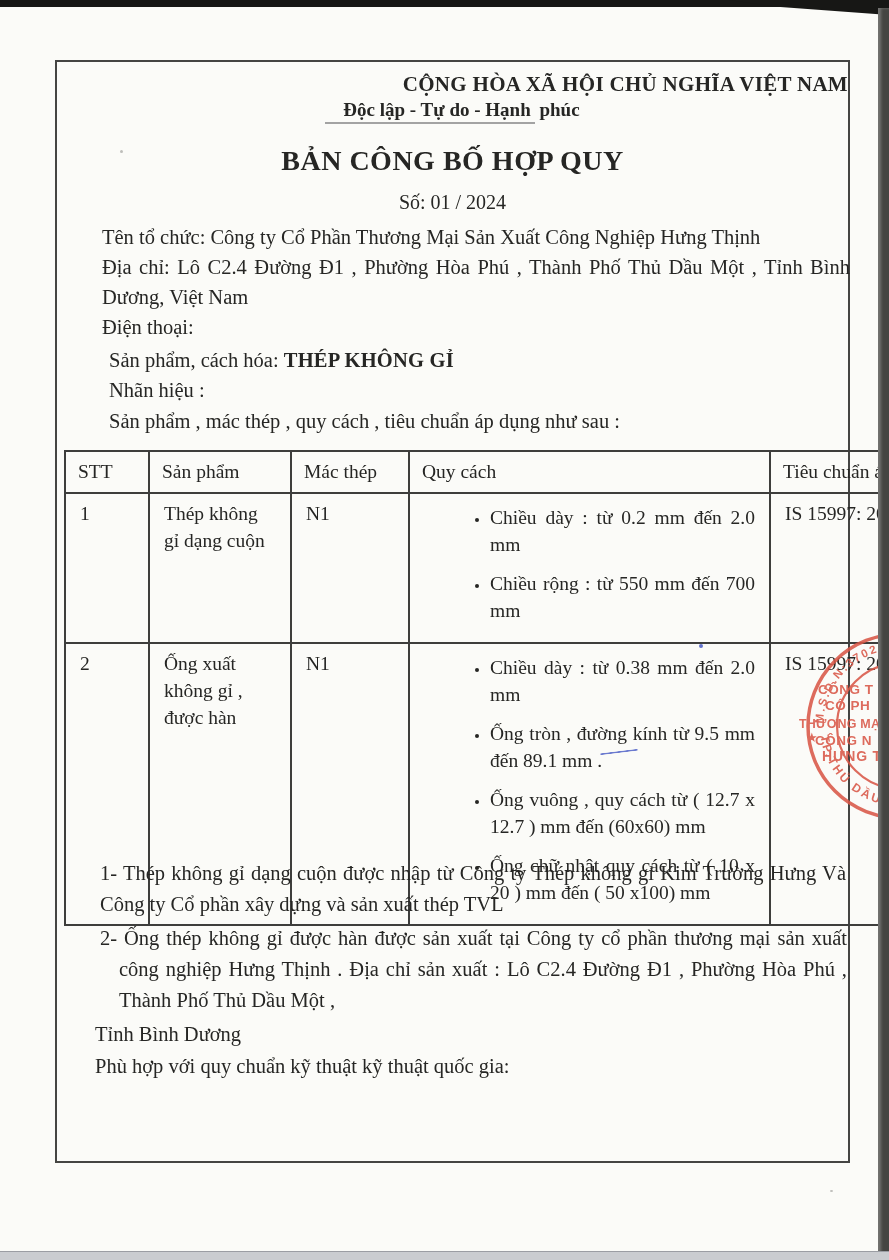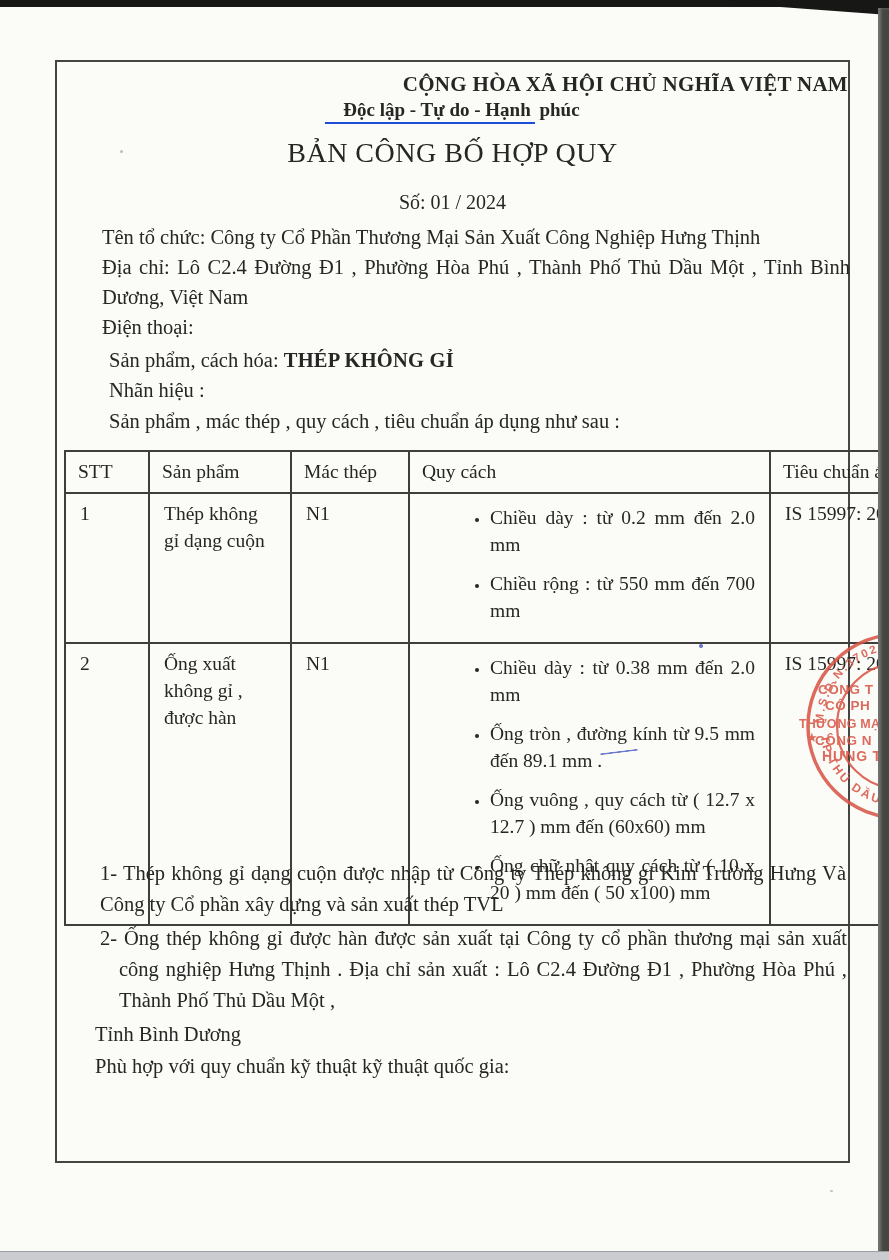--- a/index.html
+++ b/index.html
@@ -23,22 +23,22 @@
   
   .page-border{
     position:absolute;left:55px;top:60px;width:791px;height:1099px;
     border:2px solid #454543;z-index:2;
   }
   .abs{position:absolute;}
 
   
   .h-national{left:0;top:10px;width:100%;text-align:right;font-weight:bold;font-size:21px;letter-spacing:.3px;}
   .h-motto{left:0;top:37px;width:100%;text-align:center;font-weight:bold;font-size:19px;}
-  .h-motto .uline{border-bottom:2px solid #1d4ed8;padding:0 4px 1px 18px;display:inline-block;}
-  .h-title{left:0;top:75px;width:100%;text-align:center;font-weight:normal;font-size:28px;letter-spacing:.5px;}
+  .h-motto .uline{border-bottom:2px solid #a3a3a3;padding:0 4px 1px 18px;display:inline-block;}
+  .h-title{left:0;top:83px;width:100%;text-align:center;font-weight:bold;font-size:28px;letter-spacing:.5px;}
   .h-number{left:0;top:129px;width:100%;text-align:center;font-size:20px;}
 
   
   .org{left:45px;top:160px;width:748px;font-size:20.5px;line-height:30px;}
   .org p{margin:0;}
   .org .addr{text-align:justify;}
   .prod{left:52px;top:283px;width:740px;font-size:20.5px;line-height:30px;}
   .prod p{margin:0;}
   .prod .b{font-weight:bold;letter-spacing:.2px;}
   .prod .intro{margin-top:1px;}

